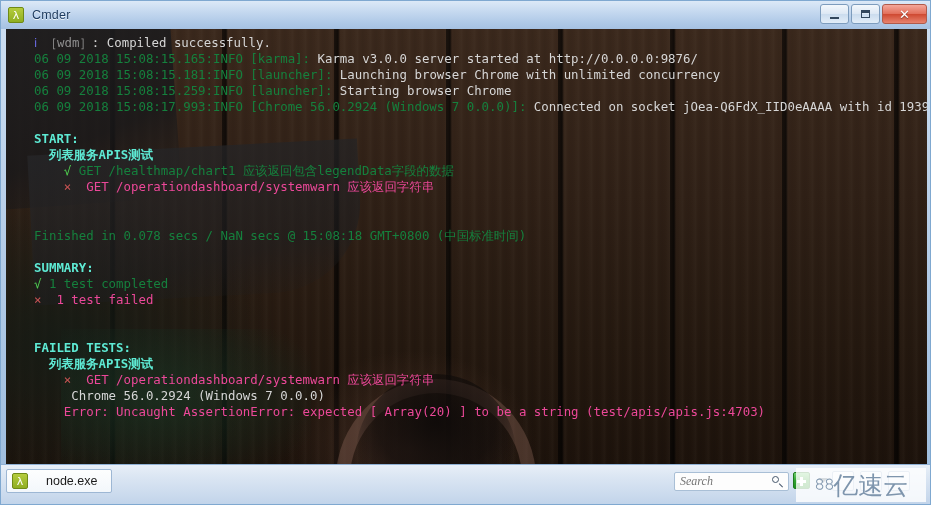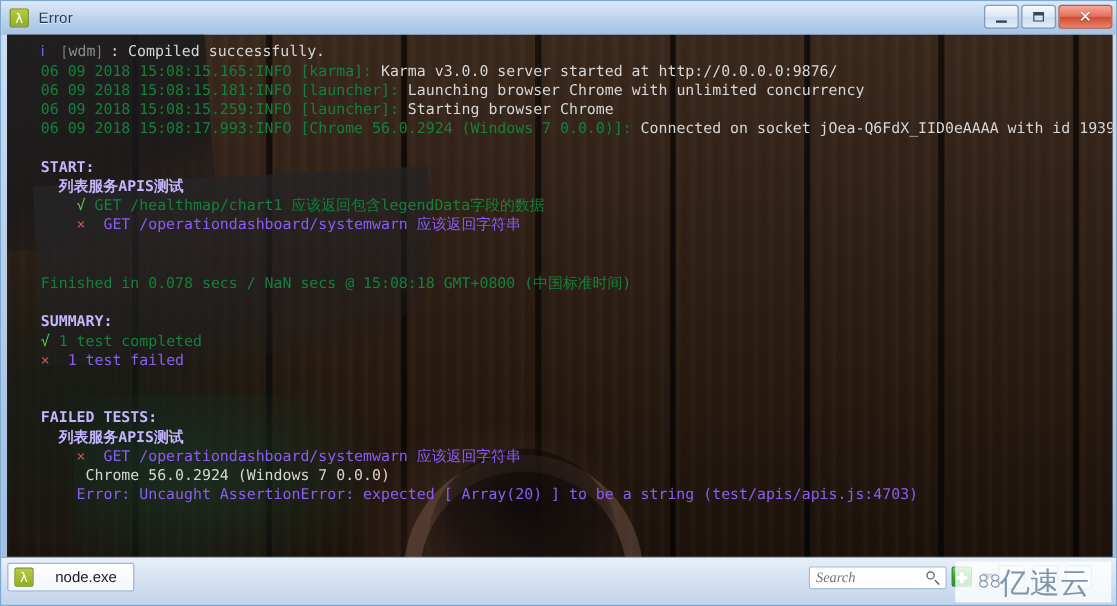--- a/index.html
+++ b/index.html
@@ -177,24 +177,24 @@
     font-size: 12.4px;
     line-height: 16.05px;
     color: #cfcfcf;
     white-space: pre;
     letter-spacing: 0px;
   }
   .line { height: 16.05px; margin-left: 20px; }
   .line.blank { }
 
   .c-white   { color: #d6d6d6; }
-  .c-bwhite  { color: #c4b5fd; font-weight: 600; text-align: right; }
+  .c-bwhite  { color: #5eead4; font-weight: 600; text-align: right; }
   .c-green   { color: #15803d; }
   .c-lgreen  { color: #4fcf4f; }
-  .c-red     { color: #8b5cf6; }
+  .c-red     { color: #ec4899; }
   .c-lred    { color: #cf5555; }
   .c-blue    { color: #6a6ae0; }
   .c-gray    { color: #8f8f8f; }
 
   
   .statusbar {
     position: absolute;
     left: 0; bottom: 0;
     width: 931px;
     height: 40px;
@@ -347,21 +347,21 @@
   .ghost-2 { right: 50px; width: 22px; }
   .ghost-3 { right: 22px; width: 22px; }
 </style>
 </head>
 <body>
 
 <div class="window">
 
   <div class="titlebar">
     <div class="title-icon">λ</div>
-    <div class="title-text">Error</div>
+    <div class="title-text">Cmder</div>
     <div class="win-buttons">
       <div class="win-btn btn-min">
           <span class="glyph"></span>
         </div>
       <div class="win-btn btn-max">
           <span class="glyph"></span>
         </div>
       <div class="win-btn close">
           <span class="glyph">✕</span>
         </div>

